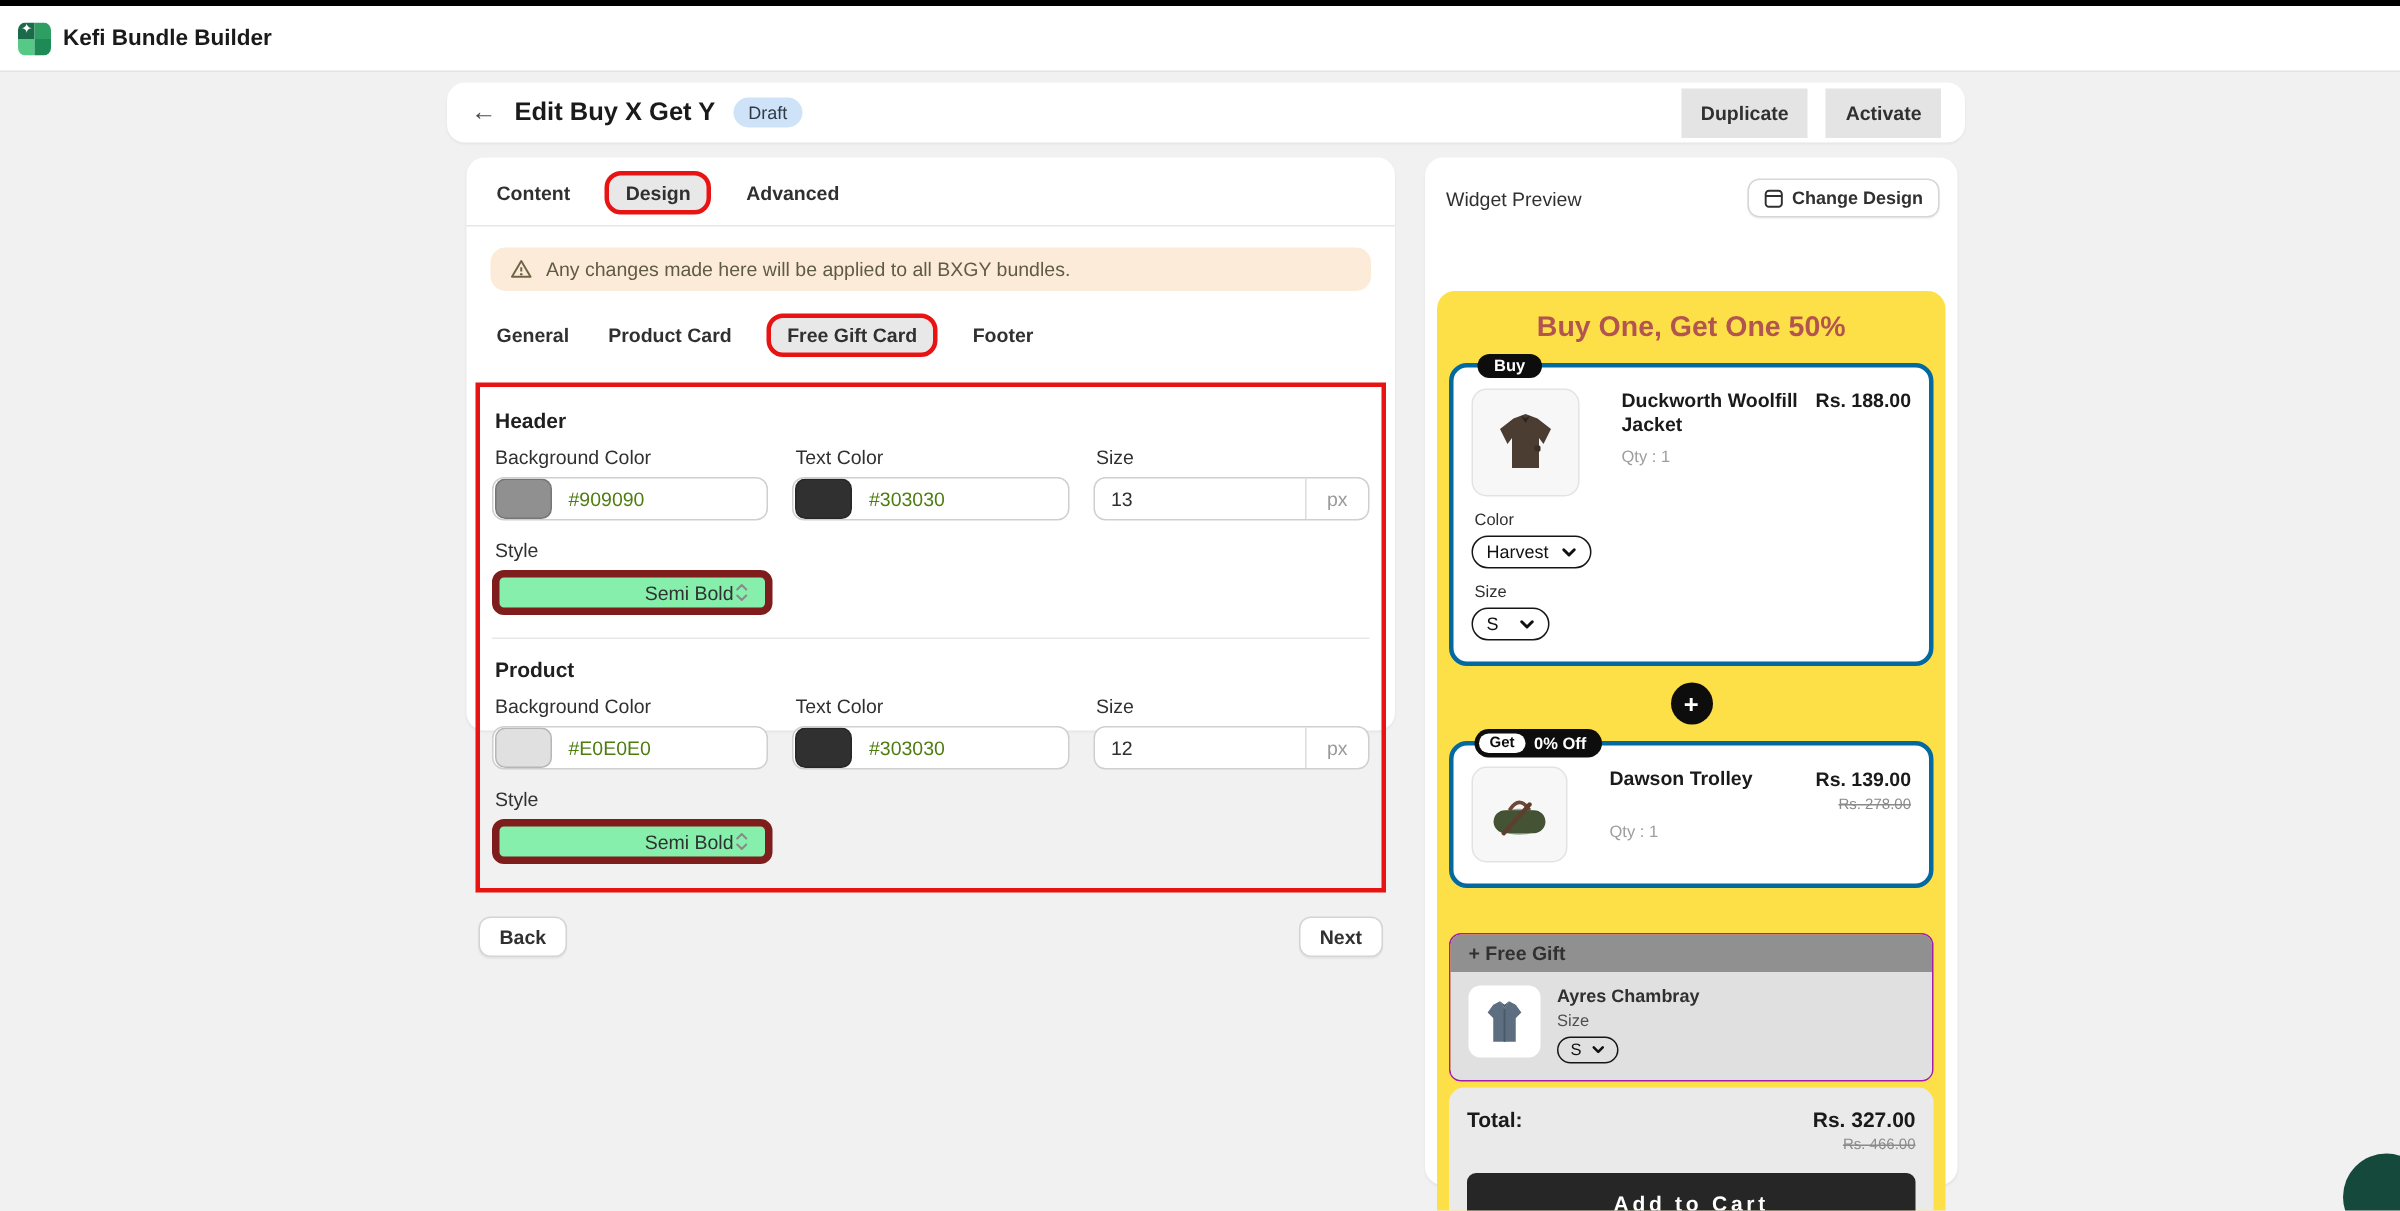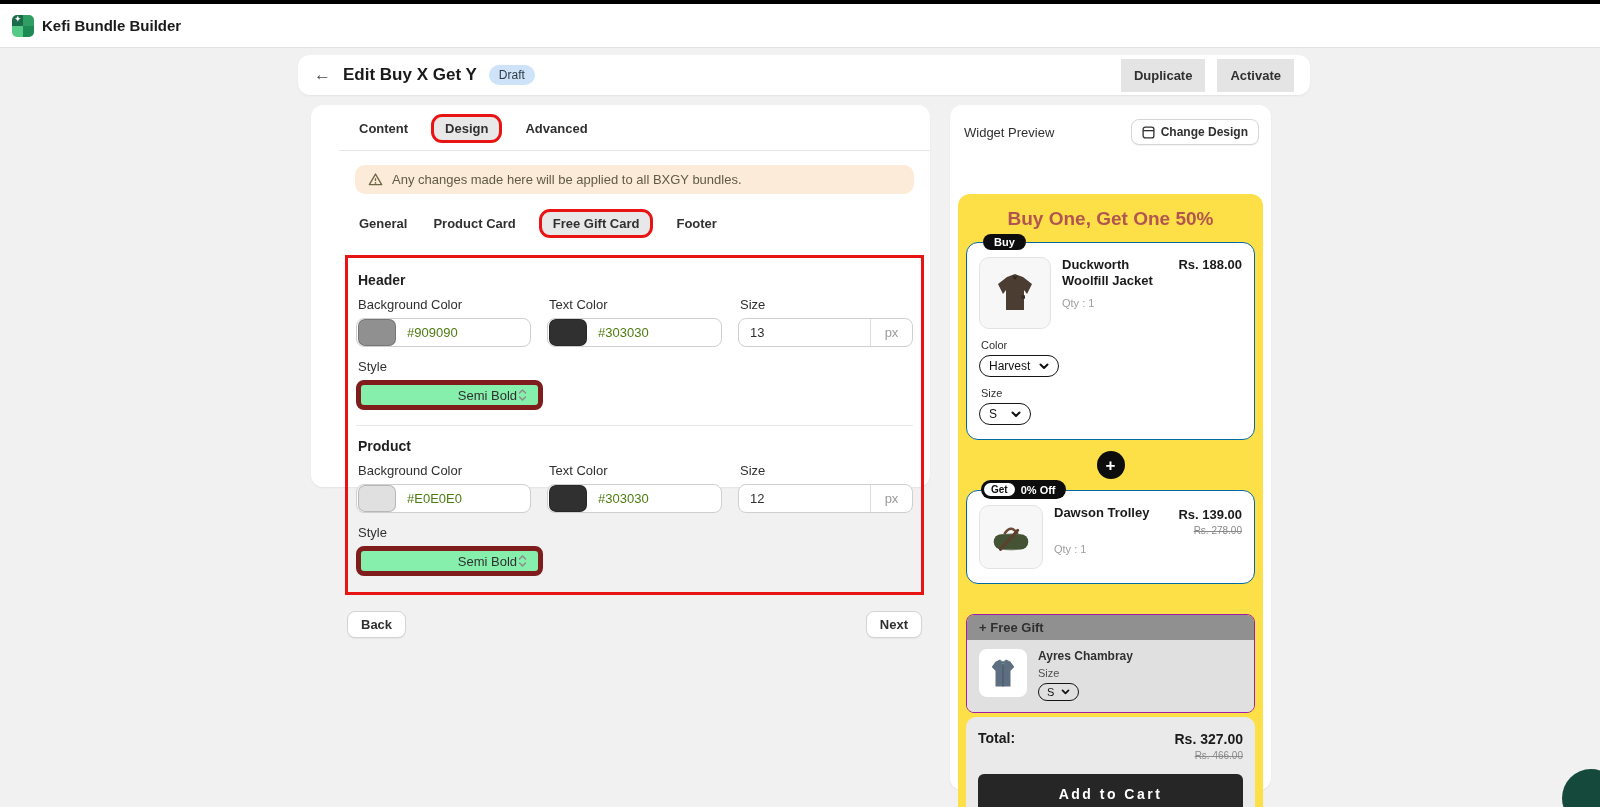--- a/index.html
+++ b/index.html
@@ -16,21 +16,21 @@
 
   .card { background:#fff; border-radius:12px; box-shadow:0 1px 2px rgba(0,0,0,.06); }
 
   .header-card { position:absolute; left:298px; top:55px; width:1012px; height:40px; display:flex; align-items:center; padding:0 16px; gap:12px; }
   .back-arrow { font-size:17px; color:#4a4a4a; cursor:pointer; }
   .page-title { font-weight:bold; font-size:17px; color:#1a1a1a; }
   .draft-badge { background:#cee3f8; color:#303a47; font-size:12px; padding:3px 10px; border-radius:10px; }
   .spacer { flex:1; }
   .gray-btn { background:#e4e4e4; border:none; border-radius:0; padding:9px 13px; font-size:13px; font-weight:600; color:#303030; font-family:inherit; cursor:pointer; }
 
-  .content-card { position:absolute; left:311px; top:105px; width:619px; height:382px;padding-left:28px; }
+  .content-card { position:absolute; left:311px; top:105px; width:619px; height:382px; }
   .tabrow { display:flex; align-items:center; gap:26px; padding:12px 20px 10px; border-bottom:1px solid #e6e6e6; }
   .tab { font-size:13px; font-weight:600; color:#303030; cursor:pointer; }
   .tab.pill { background:#e8e8e8; border-radius:8px; padding:4px 11px; }
   .annotated { outline:3px solid #e81313; }
 
   .banner { margin:14px 16px 10px; background:#fcebd9; border-radius:10px; display:flex; align-items:center; gap:9px; padding:7px 13px; }
   .banner-text { font-size:13px; color:#5f5b45; }
 
   .subtabs { display:flex; align-items:center; gap:26px; padding:8px 20px 10px; }
 
@@ -45,31 +45,31 @@
   .sizeval { font-size:13px; color:#303030; padding-left:11px; }
   .sizeunit { width:42px; text-align:center; font-size:13px; color:#9a9a9a; border-left:1px solid #dcdcdc; line-height:27px; }
   .stylewrap { margin-top:12px; width:187px; }
   .styleselect { display:flex; align-items:center; justify-content:flex-end; height:30px; border:5px solid #7f1d1d; border-radius:8px; padding:0 10px; background:#86efac; cursor:pointer; }
   .styleval { font-size:13px; color:#303030; }
   .form-divider { border:none; border-top:1px solid #e8e8e8; margin:15px 0 12px; }
 
   .nav-row { display:flex; justify-content:space-between; margin:16px 8px 0; }
   .white-btn { background:#fff; border:1px solid #d4d4d4; border-radius:8px; padding:5px 13px; font-size:13px; font-weight:600; color:#303030; font-family:inherit; cursor:pointer; box-shadow:0 1px 1px rgba(0,0,0,.05); }
 
-  .preview-card { position:absolute; left:950px; top:105px; width:321px; height:685px; padding:8px; }
+  .preview-card { position:absolute; left:950px; top:105px; width:355px; height:685px; padding:8px; }
   .preview-top { display:flex; align-items:center; justify-content:space-between; padding:6px 4px 11px 6px; }
   .preview-label { font-size:13px; color:#303030; }
   .change-design { display:flex; align-items:center; gap:6px; background:#fff; border:1px solid #d6d6d6; border-radius:8px; padding:5px 10px; font-size:12px; font-weight:600; color:#303030; font-family:inherit; cursor:pointer; box-shadow:0 1px 1px rgba(0,0,0,.05); }
 
   .preview-area { border-radius:12px; padding:8px; height:624px; }
   .widget-title { text-align:center; font-size:19px; font-weight:bold; margin:6px 0 12px; }
 
-  .pcard { position:relative; background:#fff; border:1px solid #0369a1; border-radius:12px; padding:14px 12px 14px; }
+  .pcard { position:relative; background:#fff; border:3px solid #0369a1; border-radius:12px; padding:14px 12px 14px; }
   .badge-buy { position:absolute; top:-9px; left:16px; background:#0d0d0d; color:#fff; border-radius:10px; padding:2px 11px; font-size:11px; font-weight:bold; }
-  .prow { display:flex; gap:11px; }
+  .prow { display:flex; gap:28px; }
   .pimg { background:#f7f7f7; border:1px solid #e3e3e3; border-radius:10px; display:flex; align-items:center; justify-content:center; flex:0 0 auto; }
   .pimg.big { width:72px; height:72px; }
   .pimg.med { width:64px; height:64px; }
   .pinfo { flex:1; min-width:0; }
   .name-price { display:flex; gap:8px; }
   .pname { flex:1; font-size:13px; font-weight:bold; color:#1a1a1a; line-height:1.25; }
   .pprice { font-size:13px; font-weight:bold; color:#1a1a1a; white-space:nowrap; }
   .pricecol { text-align:right; }
   .strike { font-size:10px; color:#8a8a8a; text-decoration:line-through; margin-top:2px; }
   .qty { font-size:11px; color:#9e9e9e; margin-top:7px; }

